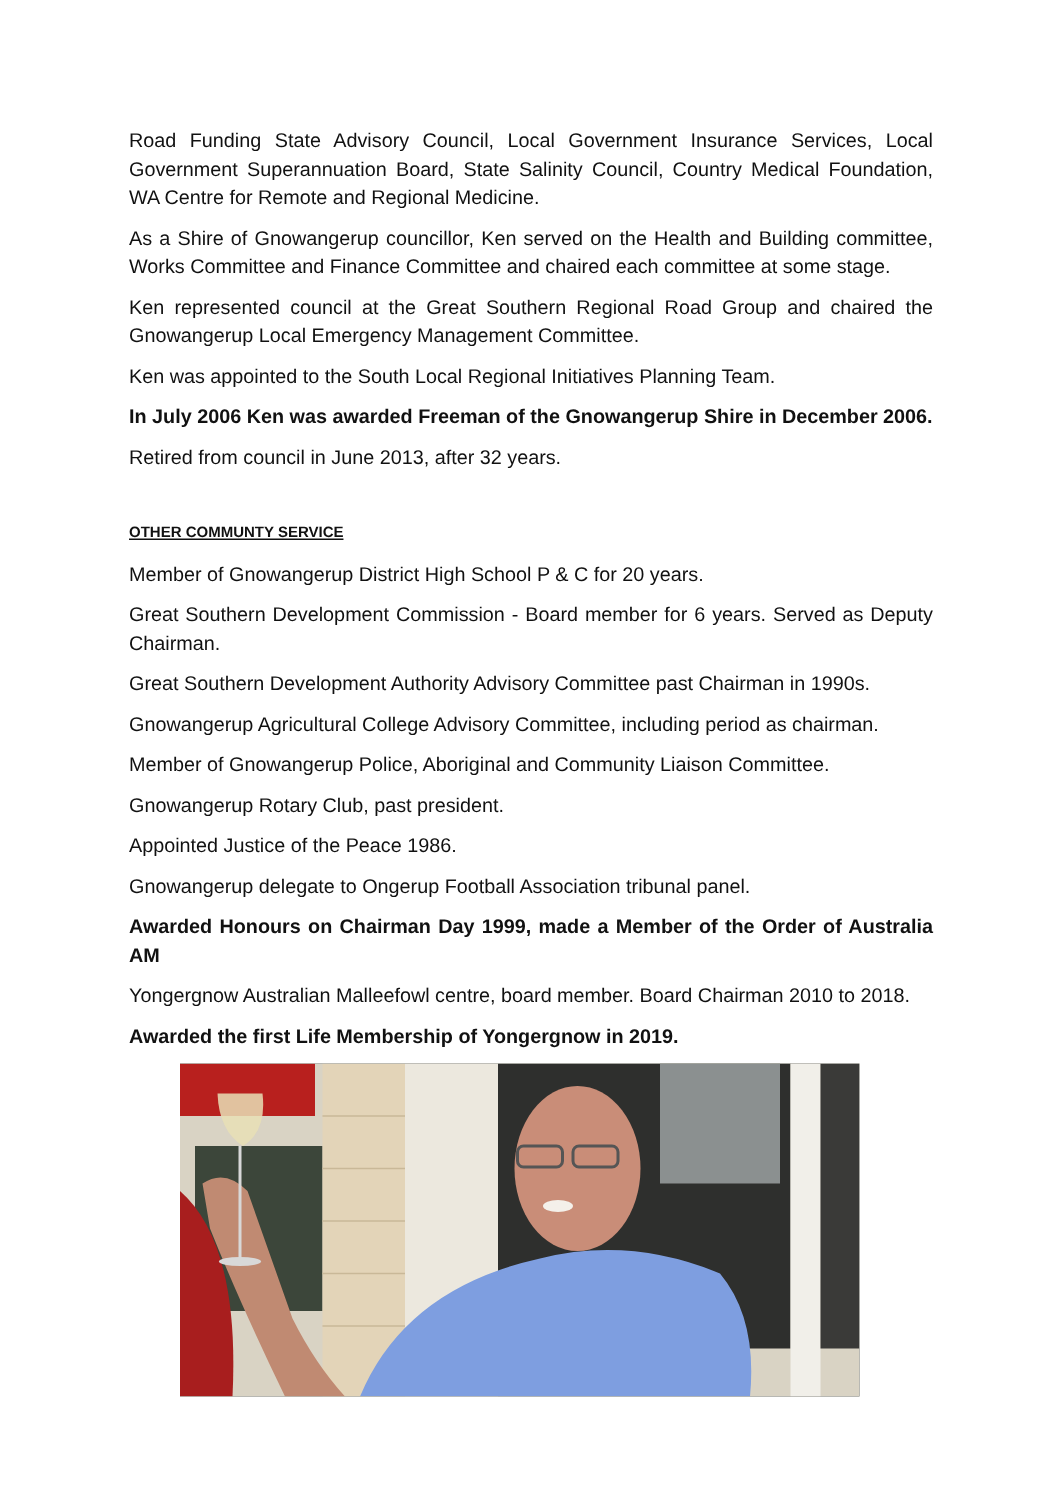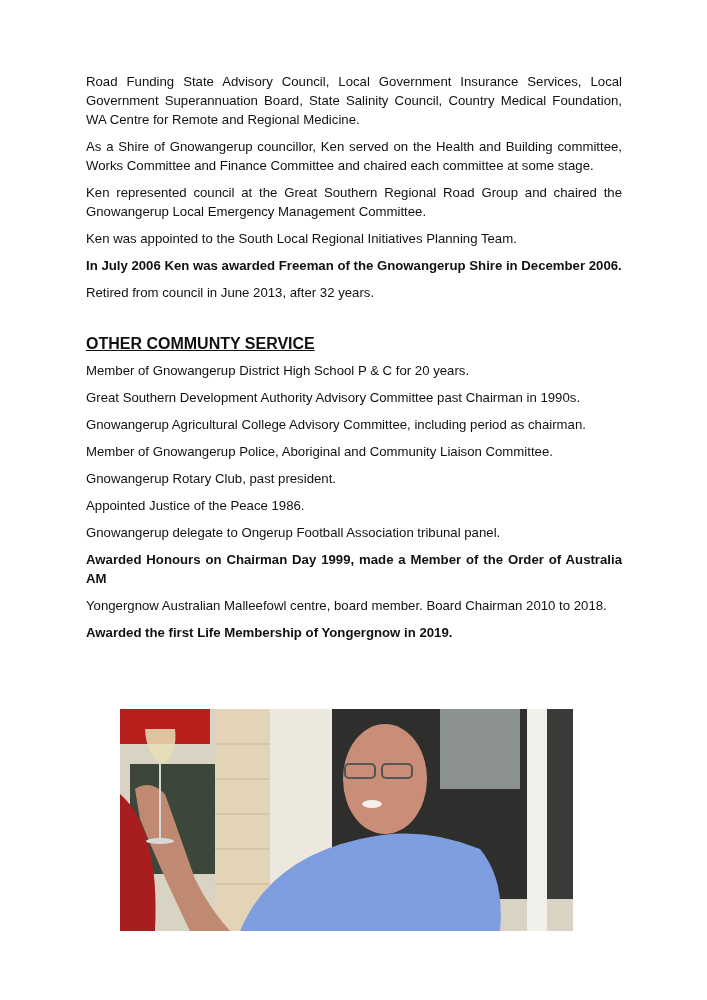--- a/index.html
+++ b/index.html
@@ -1,41 +1,42 @@
 <!DOCTYPE html>
 <html><head>
 <meta charset="utf-8">
 <style>
   html, body { margin:0; padding:0; background:#ffffff; }
   body { width:707px; height:1000px; position:relative; overflow:hidden;
          font-family:"Liberation Sans", "DejaVu Sans", sans-serif; color:#111; }
-  .page { position:absolute; left:86px; top:72px; width:536px; }
+  .page { position:absolute; left:86px; top:84px; width:536px; }
   .p { font-size:13.2px; line-height:19px; margin:0 0 8px 0; text-align:justify; }
   .b { font-weight:bold; }
-  .heading { font-size:16px; line-height:19px; font-weight:bold; text-decoration:underline; margin:0 0 8px 0; }
+  .heading { font-size:10px; line-height:19px; font-weight:bold; text-decoration:underline; margin:0 0 8px 0; }
   .gap { height:24px; }
   .photo { position:absolute; left:120px; top:709px; width:453px; height:222px; overflow:hidden; background:#6b6a63; }
   .photo svg { display:block; width:100%; height:100%; }
 </style>
 </head>
 <body>
 
 <div class="page">
   <div>
     <p class="p">Road Funding State Advisory Council, Local Government Insurance Services, Local Government Superannuation Board, State Salinity Council, Country Medical Foundation, WA Centre for Remote and Regional Medicine.</p>
     <p class="p">As a Shire of Gnowangerup councillor, Ken served on the Health and Building committee, Works Committee and Finance Committee and chaired each committee at some stage.</p>
     <p class="p">Ken represented council at the Great Southern Regional Road Group and chaired the Gnowangerup Local Emergency Management Committee.</p>
     <p class="p">Ken was appointed to the South Local Regional Initiatives Planning Team.</p>
     <p class="p b">In July 2006 Ken was awarded Freeman of the Gnowangerup Shire in December 2006.</p>
     <p class="p">Retired from council in June 2013, after 32 years.</p>
   </div>
   <div class="gap"></div>
   <div>
     <p class="heading">OTHER COMMUNTY SERVICE</p>
     <p class="p">Member of Gnowangerup District High School P &amp; C for 20 years.</p>
+    <p class="p">Great Southern Development Commission - Board member for 6 years. Served as Deputy Chairman.</p>
     <p class="p">Great Southern Development Authority Advisory Committee past Chairman in 1990s.</p>
     <p class="p">Gnowangerup Agricultural College Advisory Committee, including period as chairman.</p>
     <p class="p">Member of Gnowangerup Police, Aboriginal and Community Liaison Committee.</p>
     <p class="p">Gnowangerup Rotary Club, past president.</p>
     <p class="p">Appointed Justice of the Peace 1986.</p>
     <p class="p">Gnowangerup delegate to Ongerup Football Association tribunal panel.</p>
     <p class="p b">Awarded Honours on Chairman Day 1999, made a Member of the Order of Australia AM</p>
     <p class="p">Yongergnow Australian Malleefowl centre, board member. Board Chairman 2010 to 2018.</p>
     <p class="p b">Awarded the first Life Membership of Yongergnow in 2019.</p>
   </div>

